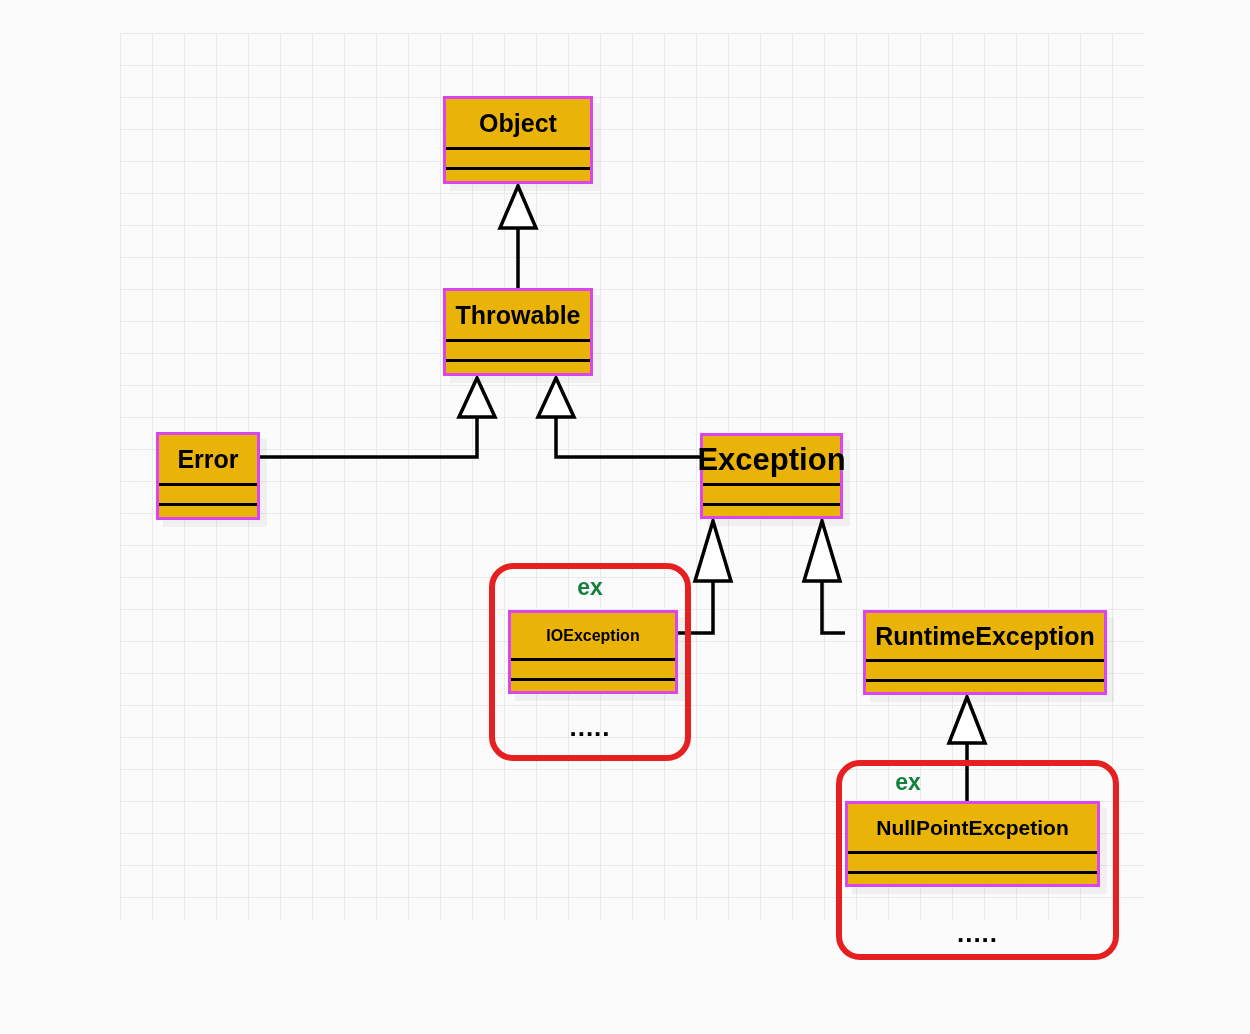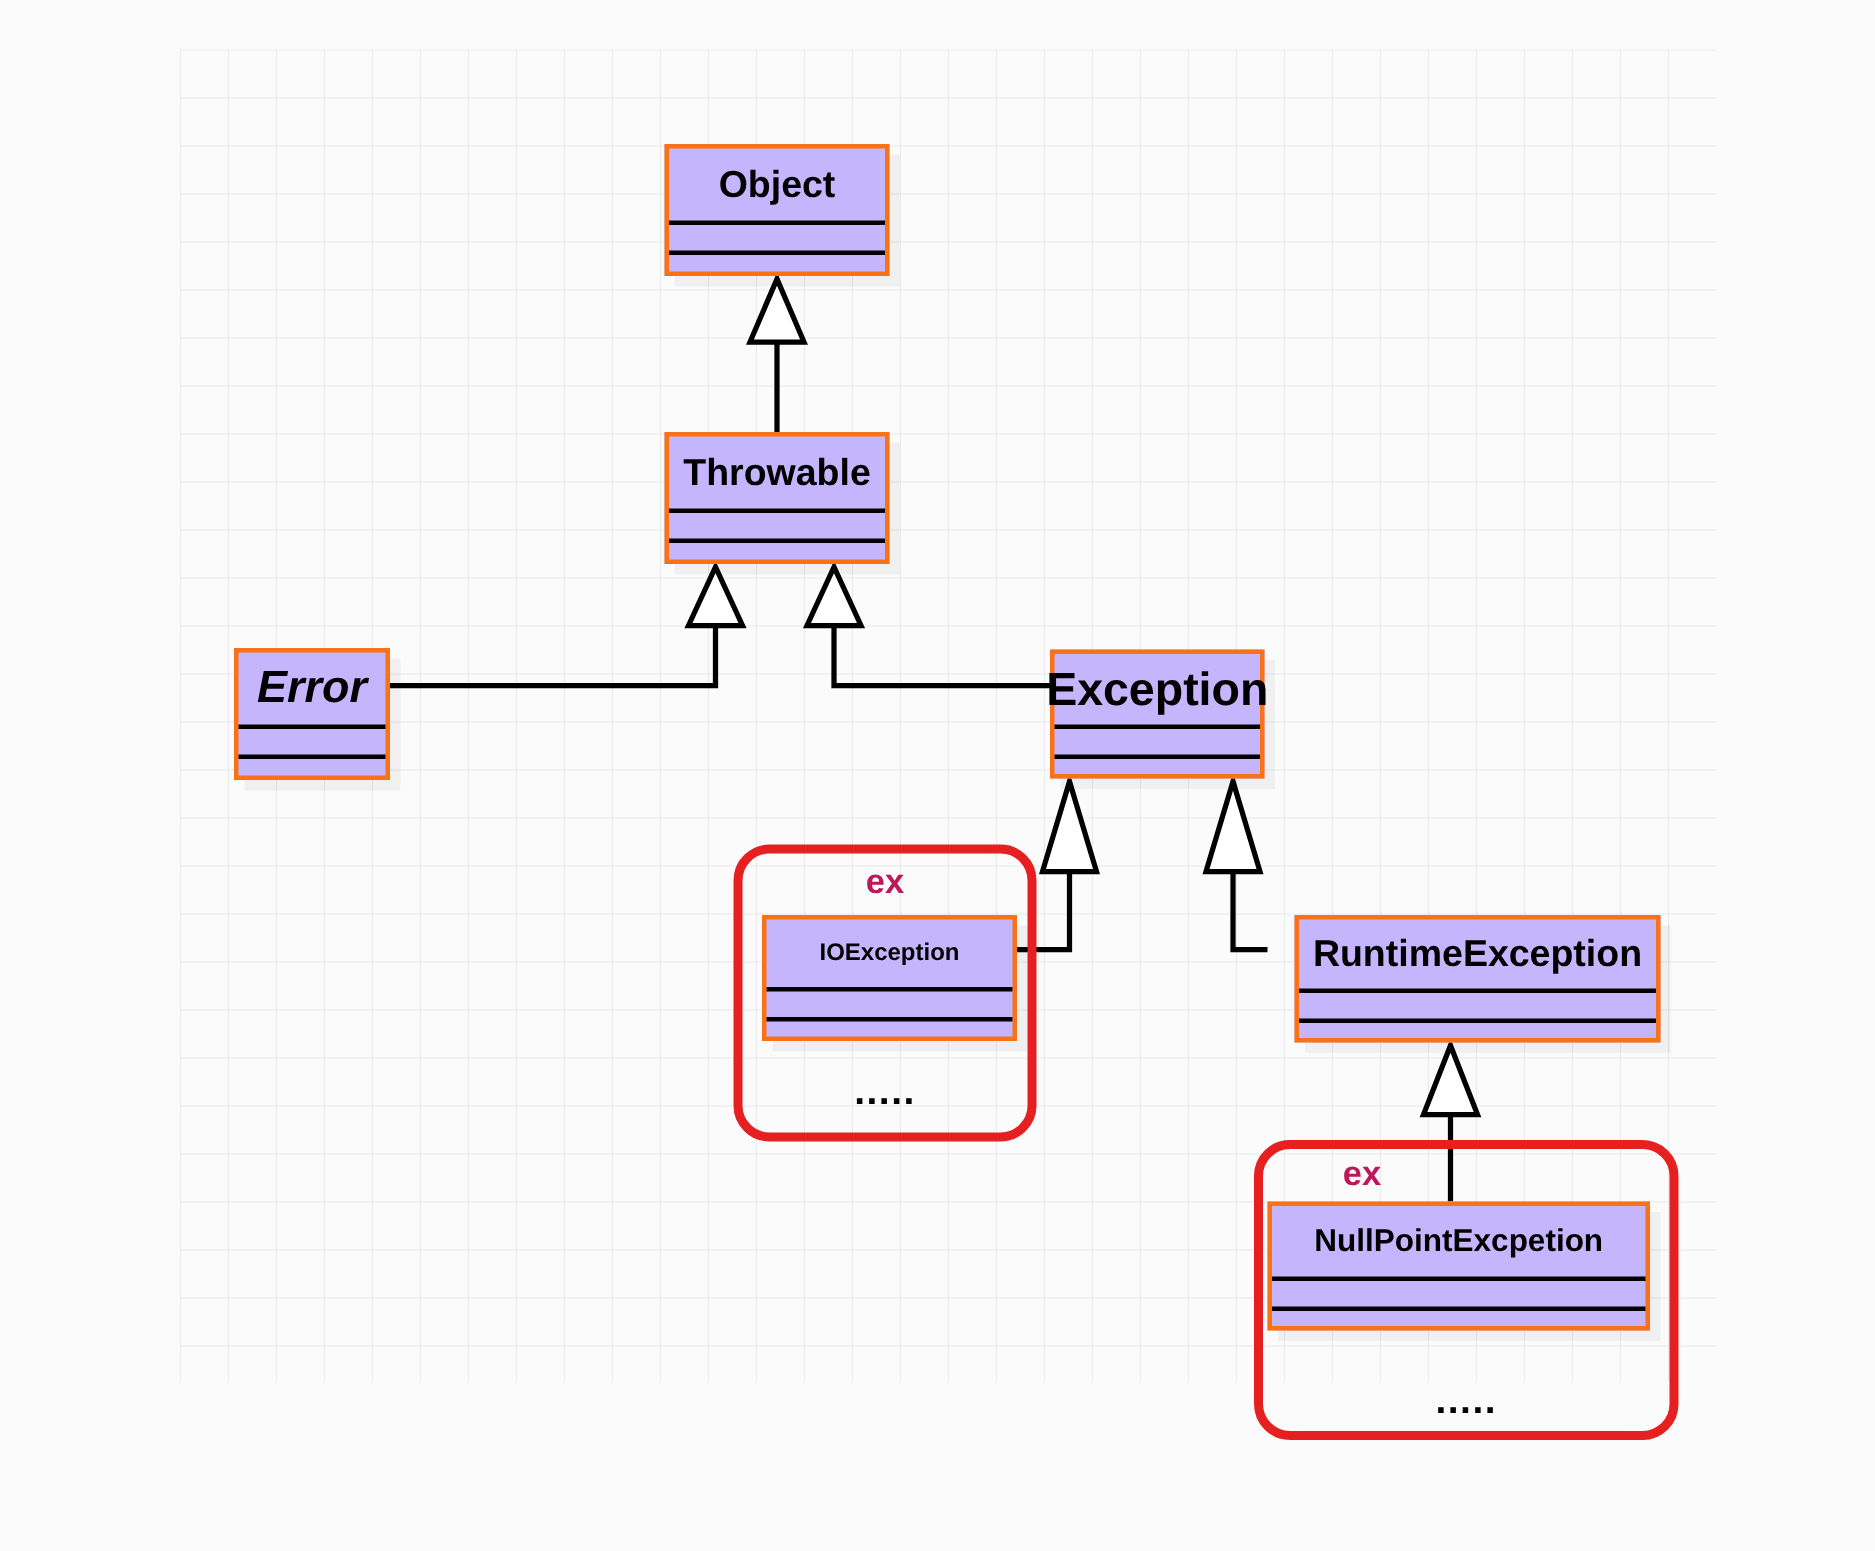--- a/index.html
+++ b/index.html
@@ -31,22 +31,22 @@
   
   #edges {
     position: absolute;
     left: 0; top: 0;
     width: 1250px; height: 1034px;
     pointer-events: none;
   }
   
   .uml {
     position: absolute;
-    background: #c4b5fd;
-    border: 3px solid #f97316;
+    background: #eab308;
+    border: 3px solid #d946ef;
     box-sizing: border-box;
     box-shadow: 7px 7px 0 0 rgba(0,0,0,0.045);
   }
   .uml .title {
     display: flex;
     align-items: center;
     justify-content: center;
     font-weight: bold;
     color: #000;
     box-sizing: border-box;
@@ -61,21 +61,21 @@
   .redframe {
     position: absolute;
     border: 6px solid #e62020;
     border-radius: 24px;
     box-sizing: border-box;
     background: transparent;
   }
   .ex-label {
     position: absolute;
     font-weight: bold;
-    color: #be185d;
+    color: #15803d;
     text-align: center;
     white-space: nowrap;
   }
   .dots {
     position: absolute;
     font-weight: bold;
     color: #000;
     letter-spacing: 1px;
     text-align: center;
     white-space: nowrap;
@@ -121,21 +121,21 @@
     <div class="compartment"></div>
   </div>
 
   <div class="uml" style="left:443px; top:288px; width:150px; height:88px;">
     <div class="title" style="height:48px; font-size:25px;">Throwable</div>
     <div class="compartment"></div>
     <div class="compartment"></div>
   </div>
 
   <div class="uml" style="left:156px; top:432px; width:104px; height:88px;">
-    <div class="title" style="height:48px; font-size:30px;font-style:italic;">Error</div>
+    <div class="title" style="height:48px; font-size:25px;">Error</div>
     <div class="compartment"></div>
     <div class="compartment"></div>
   </div>
 
   <div class="uml" style="left:700px; top:433px; width:143px; height:86px;">
     <div class="title" style="height:47px; font-size:31px;">Exception</div>
     <div class="compartment"></div>
     <div class="compartment"></div>
   </div>
 

